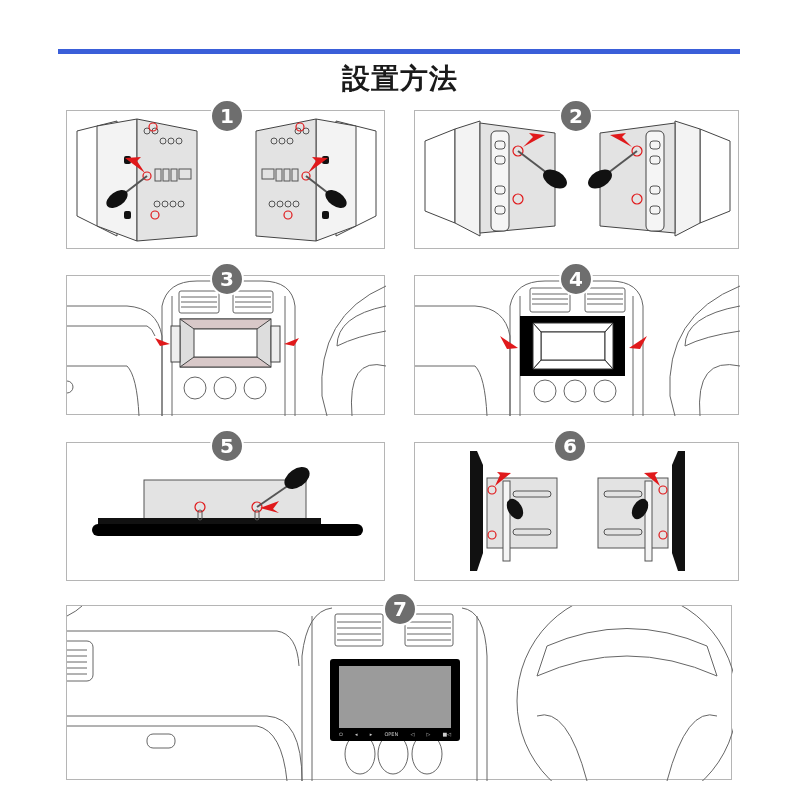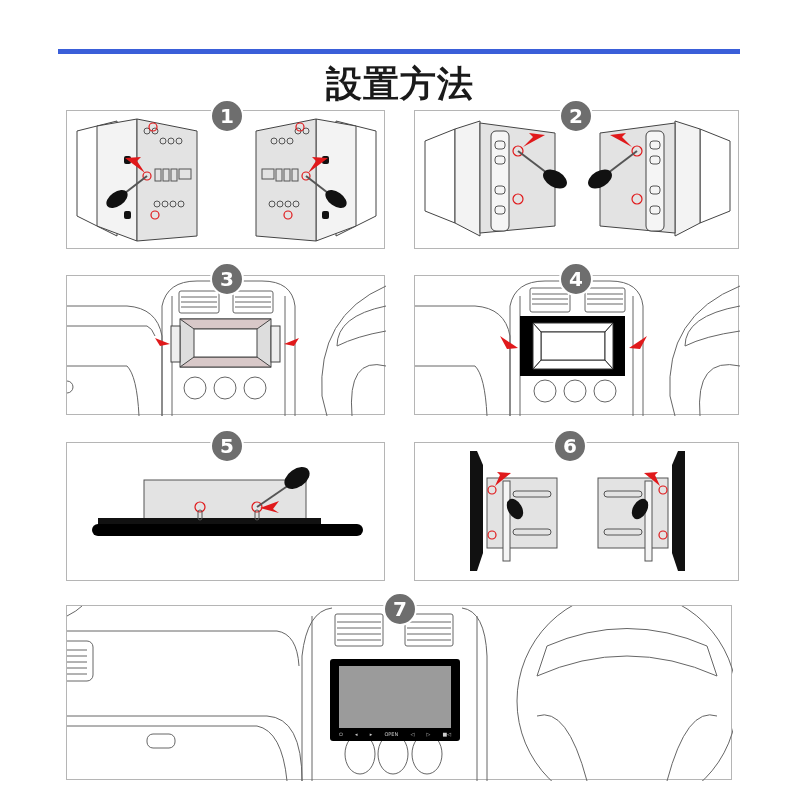--- a/index.html
+++ b/index.html
@@ -1,18 +1,18 @@
 <!DOCTYPE html>
 <html><head>
 <meta charset="utf-8">
 <style>
   html,body{margin:0;padding:0;background:#fff;}
   body{width:800px;height:800px;position:relative;overflow:hidden;font-family:"DejaVu Sans",sans-serif;}
   .topbar{position:absolute;left:58px;top:49px;width:682px;height:5px;}
-  .title{position:absolute;left:0;top:60px;width:800px;text-align:center;font-size:36px;font-weight:bold;color:#1a1a1a;letter-spacing:1px;}
+  .title{position:absolute;left:0;top:60px;width:800px;text-align:center;font-size:28px;font-weight:bold;color:#1a1a1a;letter-spacing:1px;}
   .panel{position:absolute;border:1.5px solid #b5b5b5;background:#fff;box-sizing:border-box;}
   .panel svg{position:absolute;left:0;top:0;}
   .badge{position:absolute;width:30px;height:30px;border-radius:50%;color:#fff;font-weight:bold;font-size:20px;text-align:center;line-height:30px;border:2px solid #fff;}
 </style>
 </head>
 <body>
 
 <div class="topbar" style="background:#3a5fd9"></div>
 <div class="title">設置方法</div>
 

